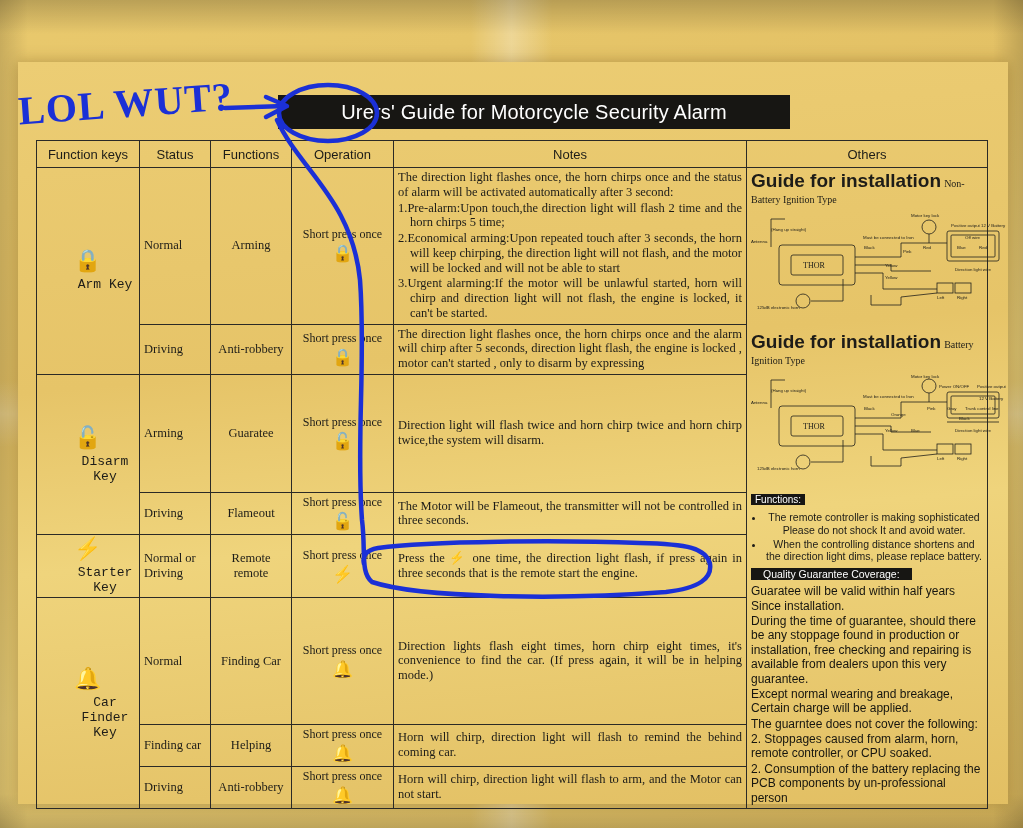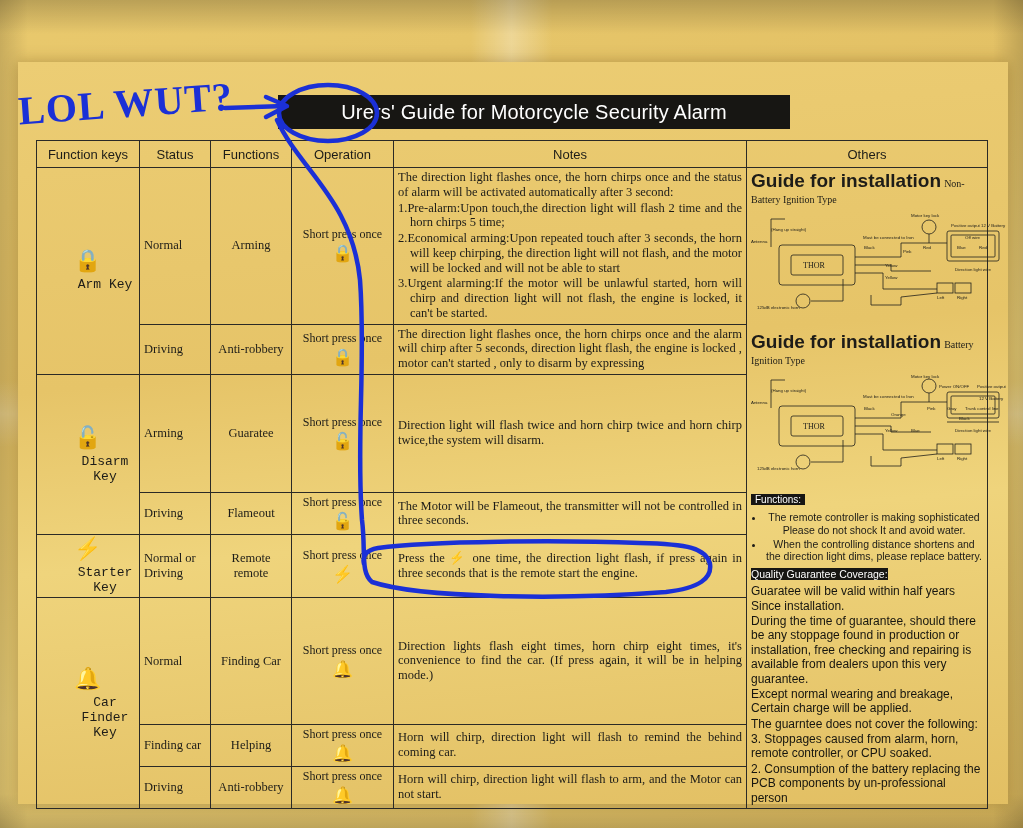--- a/index.html
+++ b/index.html
@@ -74,21 +74,21 @@
   .diagram svg{position:absolute;left:0;top:0;}
   .attention{
     background:#171613;color:#fff;font-family:"Liberation Sans", sans-serif;
     font-size:10px;display:inline-block;padding:0 4px;margin-top:2px;
   }
   .bullets{font-family:"Liberation Sans", sans-serif;font-size:10.5px;line-height:1.22;margin:4px 0 3px 0;text-align:center;}
   .bullets li{margin-bottom:1px;}
   .bullets ul{margin:0;padding-left:14px;}
   .qg-title{
     background:#171613;color:#fff;font-family:"Liberation Sans", sans-serif;
-    font-size:10.5px;display:inline-block;padding:0 0;margin-top:2px;
+    font-size:10.5px;display:inline-block;padding:0 12px;margin-top:2px;
   }
   .qg-body{font-family:"Liberation Sans", sans-serif;font-size:12px;line-height:1.2;margin-top:2px;color:#16150f;}
   .qg-body p{margin:0 0 1px 0;}
   
   #pen{position:absolute;left:0;top:0;width:1023px;height:828px;pointer-events:none;}
   .handwrite{
     position:absolute;left:18px;top:78px;
     font-family:"Liberation Serif", serif;
     font-size:40px;color:#1b30d6;
     transform:rotate(-4deg);
@@ -249,21 +249,21 @@
               </div>
             </div>
 
             <div>
               <span class="qg-title">Quality Guarantee Coverage:</span>
               <div class="qg-body">
                 <p>Guaratee will be valid within half years Since installation.</p>
                 <p>During the time of guarantee, should there be any stoppage found in production or installation, free checking and repairing is available from dealers upon this very guarantee.</p>
                 <p>Except normal wearing and breakage, Certain charge will be applied.</p>
                 <p>The guarntee does not cover the following:</p>
-                <p>3. Stoppages caused from alarm, horn, remote controller, or CPU soaked.</p>
+                <p>2. Stoppages caused from alarm, horn, remote controller, or CPU soaked.</p>
                 <p>2. Consumption of the battery replacing the PCB components  by un-professional person</p>
               </div>
             </div>
 
           </div>
         </td>
       </tr>
 
       <tr>
         <td class="c-status">Driving</td>

